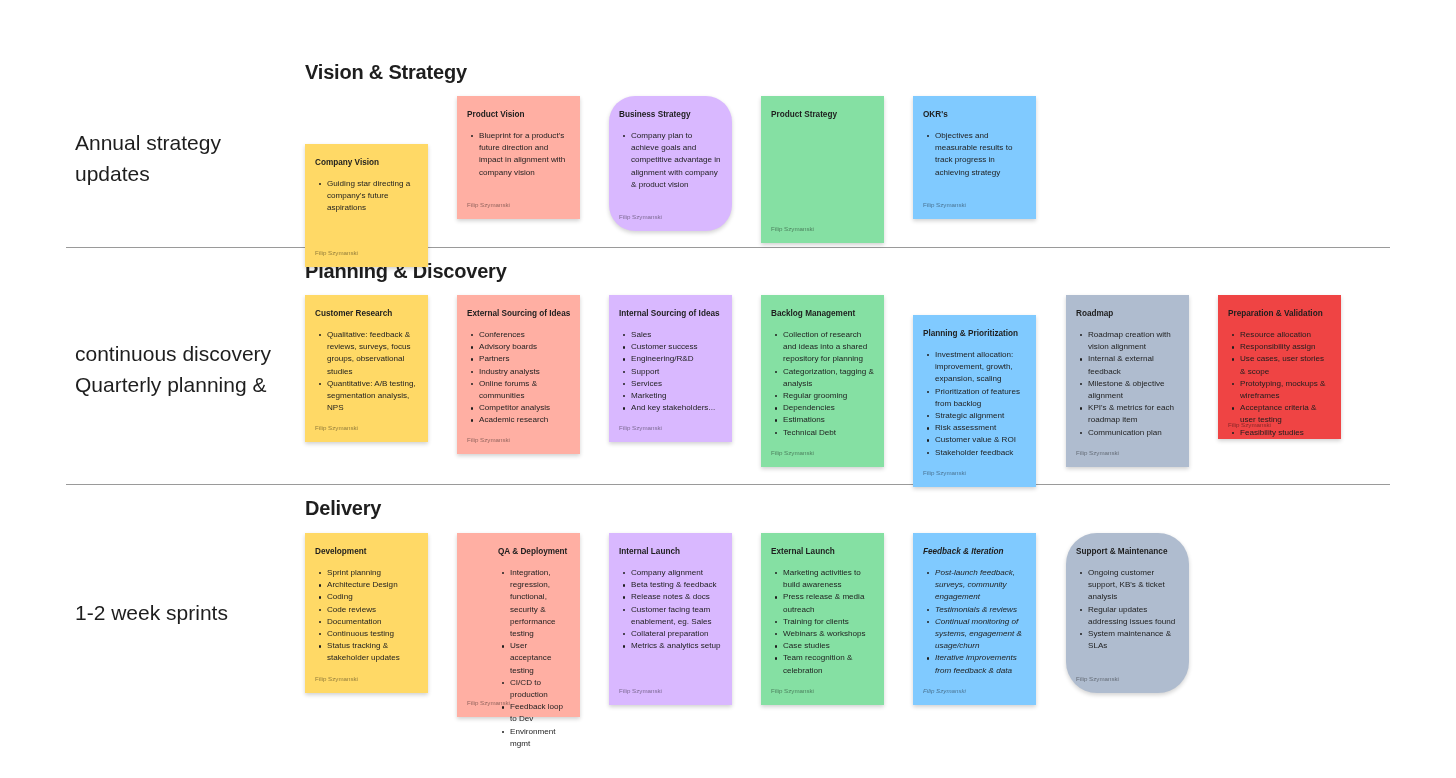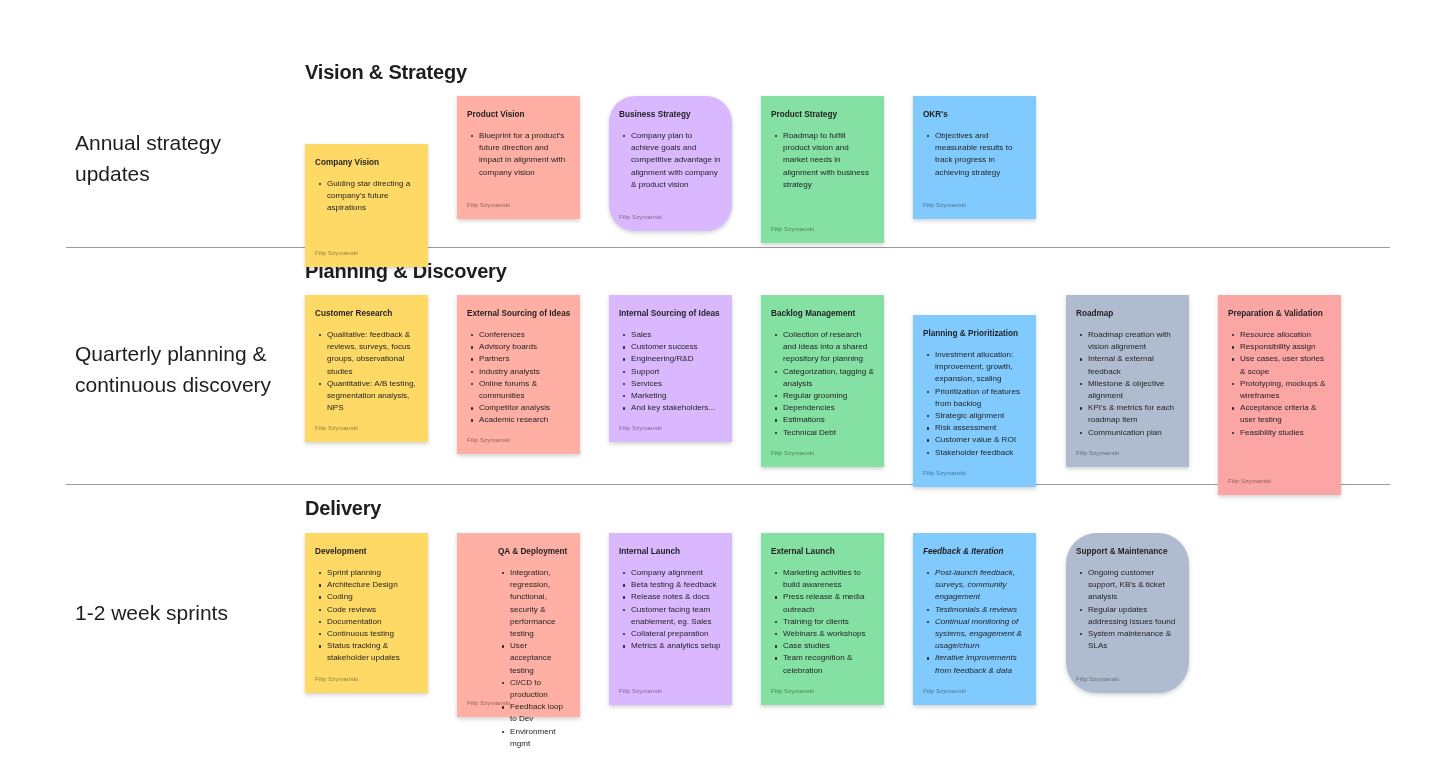--- a/index.html
+++ b/index.html
@@ -41,22 +41,22 @@
   }
 </style>
 </head>
 <body>
 
 <div class="row-label" style="top:127px;">
   <div>Annual strategy</div>
   <div>updates</div>
 </div>
 <div class="row-label" style="top:338px;">
+  <div>continuous discovery</div>
   <div>Quarterly planning &amp;</div>
-  <div>continuous discovery</div>
 </div>
 <div class="row-label" style="top:597px;">
   <div>1-2 week sprints</div>
 </div>
 
 <div class="section-title" style="top:61px;">Vision &amp; Strategy</div>
 <div class="section-title" style="top:260px;">Planning &amp; Discovery</div>
 <div class="section-title" style="top:497px;">Delivery</div>
 
 <div class="divider" style="top:247px;"></div>
@@ -79,23 +79,20 @@
     </div>
     <div class="note" style="left: 609px; top: 96px; height: 135px; background: rgb(217, 184, 255); border-radius: 26px;">
       <div class="note-title">Business Strategy</div>
       <ul>
         <li>Company plan to achieve goals and competitive advantage in alignment with company &amp; product vision</li>
       </ul>
       <div class="note-author">Filip Szymanski</div>
     </div>
     <div class="note" style="left: 761px; top: 96px; height: 147px; background: rgb(133, 224, 163);">
       <div class="note-title">Product Strategy</div>
-      <ul>
-        <li>Roadmap to fulfill product vision and market needs in alignment with business strategy</li>
-      </ul>
       <div class="note-author">Filip Szymanski</div>
     </div>
     <div class="note" style="left: 913px; top: 96px; height: 123px; background: rgb(128, 202, 255);">
       <div class="note-title">OKR's</div>
       <ul>
         <li>Objectives and measurable results to track progress in achieving strategy</li>
       </ul>
       <div class="note-author">Filip Szymanski</div>
     </div>
     <div class="note" style="left: 305px; top: 295px; height: 147px; background: rgb(255, 217, 102);">
@@ -160,21 +157,21 @@
       <div class="note-title">Roadmap</div>
       <ul>
         <li>Roadmap creation with vision alignment</li>
         <li>Internal &amp; external feedback</li>
         <li>Milestone &amp; objective alignment</li>
         <li>KPI's &amp; metrics for each roadmap item</li>
         <li>Communication plan</li>
       </ul>
       <div class="note-author">Filip Szymanski</div>
     </div>
-    <div class="note" style="left: 1218px; top: 295px; height: 200px; background: #fca5a5;">
+    <div class="note" style="left: 1218px; top: 295px; height: 144px; background: #ef4444;">
       <div class="note-title">Preparation &amp; Validation</div>
       <ul>
         <li>Resource allocation</li>
         <li>Responsibility assign</li>
         <li>Use cases, user stories &amp; scope</li>
         <li>Prototyping, mockups &amp; wireframes</li>
         <li>Acceptance criteria &amp; user testing</li>
         <li>Feasibility studies</li>
       </ul>
       <div class="note-author">Filip Szymanski</div>

